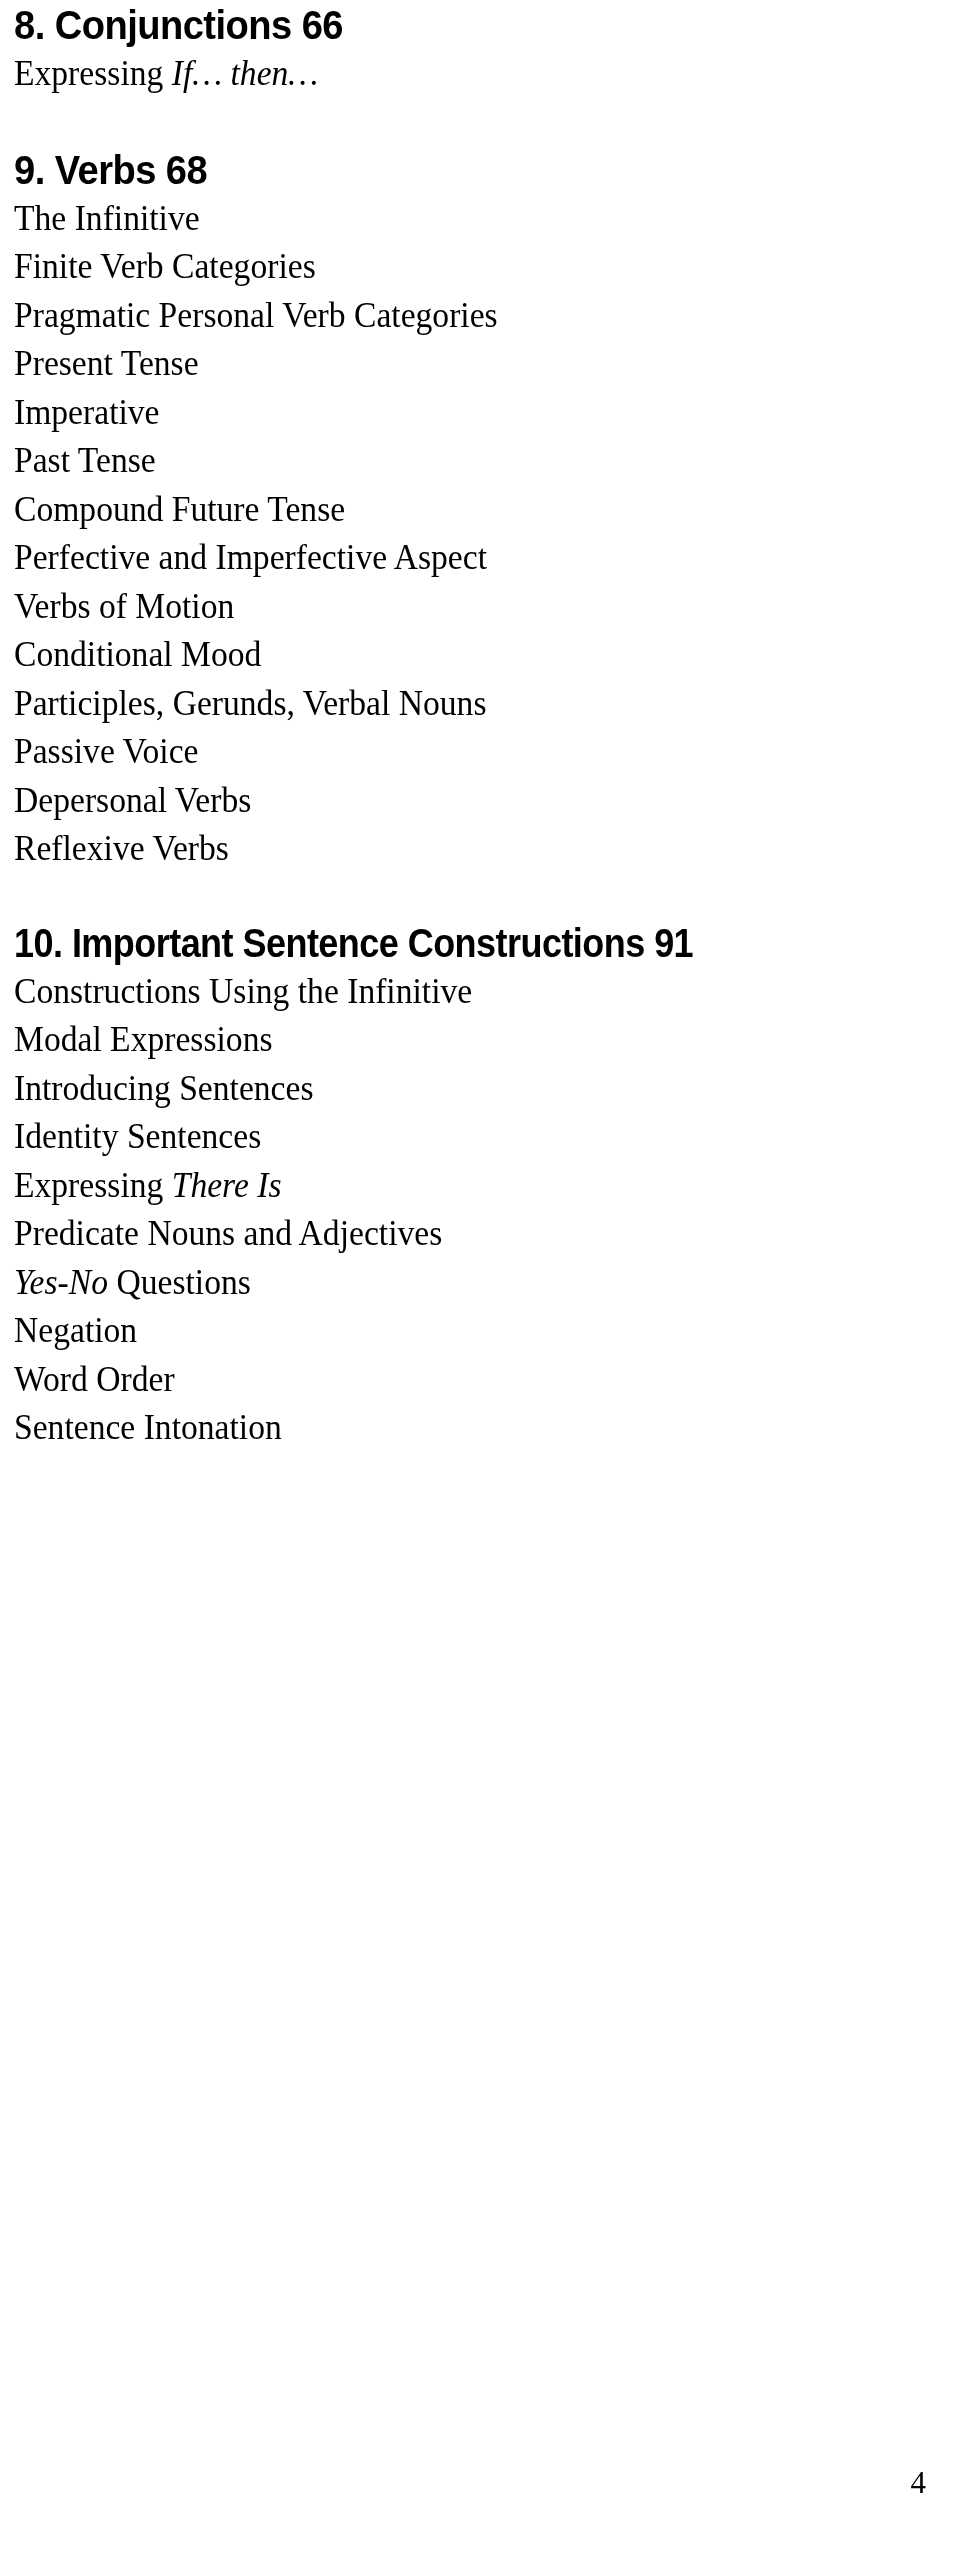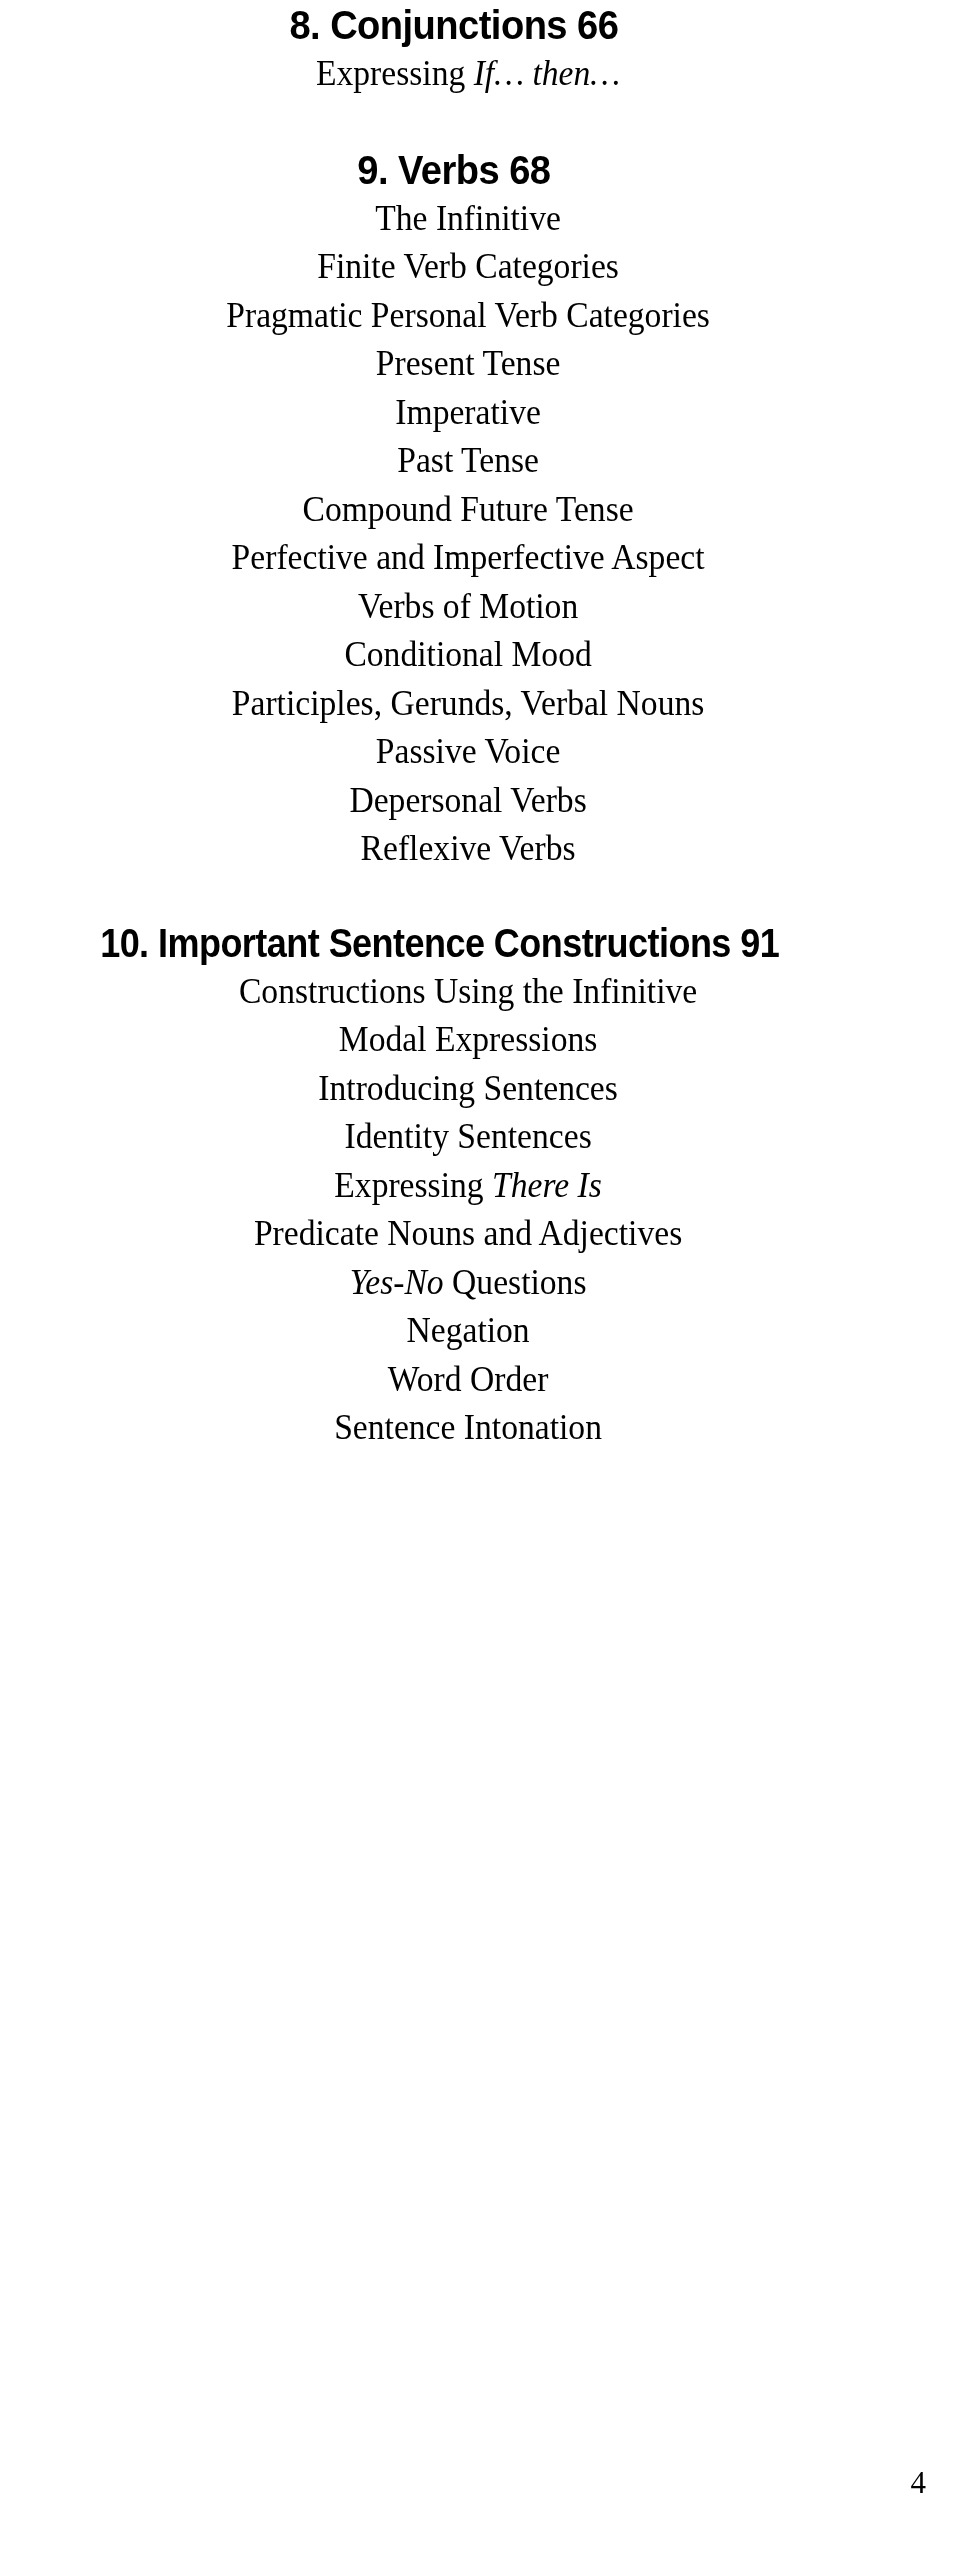--- a/index.html
+++ b/index.html
@@ -15,21 +15,20 @@
     color: #000000;
     overflow: hidden;
   }
   .page {
     position: absolute;
     left: 0;
     top: 0;
     width: 960px;
     height: 2555px;
     background: #ffffff;
-    text-align: center;
   }
   .content {
     position: absolute;
     left: 14px;
     top: 0;
     width: 946px;
   }
   
   .section-heading {
     font-family: "Liberation Sans Narrow", "Liberation Sans", "DejaVu Sans", sans-serif;

